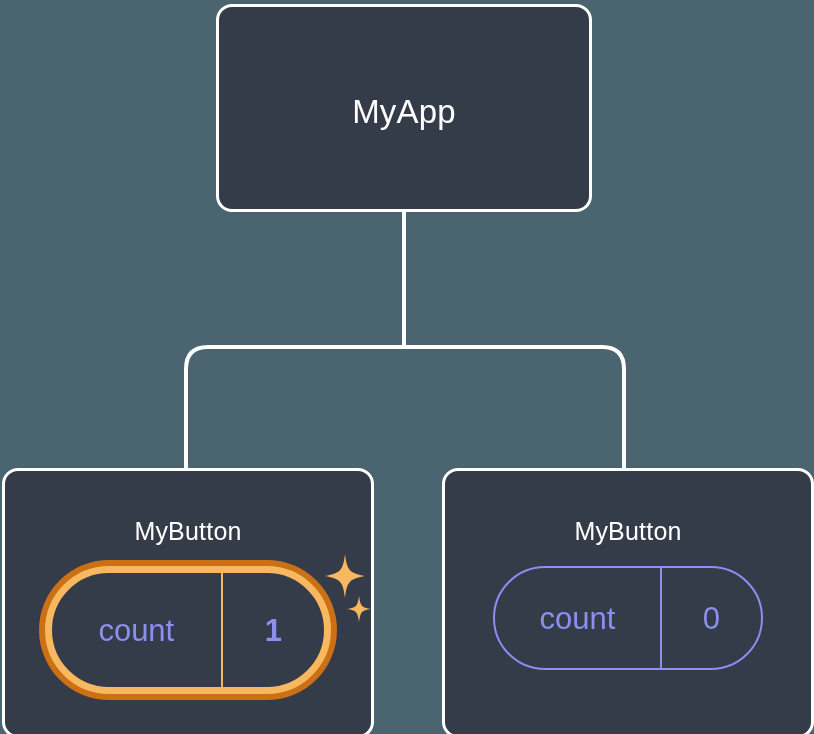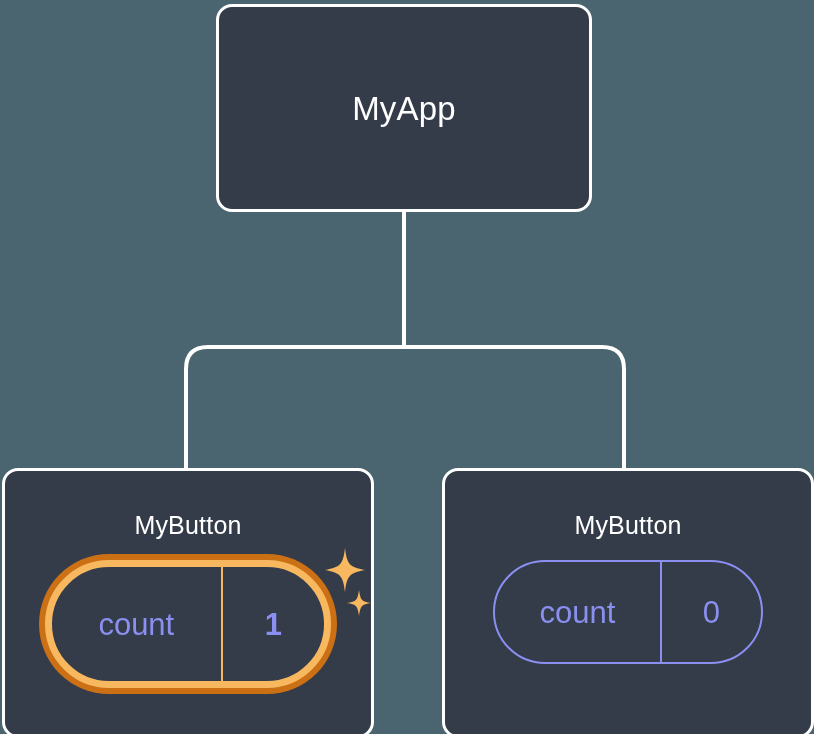--- a/index.html
+++ b/index.html
@@ -57,20 +57,21 @@
   .node-leaf.left  { left: 2px; }
   .node-leaf.right { left: 442px; }
 
   .node-title {
     color: #ffffff;
     font-size: 33px;
     font-weight: 400;
     letter-spacing: 0.2px;
     line-height: 1;
     white-space: nowrap;
+    margin-top: 6px;
   }
   .node-leaf .node-title {
     font-size: 25px;
   }
 
   
   .badge-wrap {
     position: relative;
     margin-top: 22px;
     display: flex;

